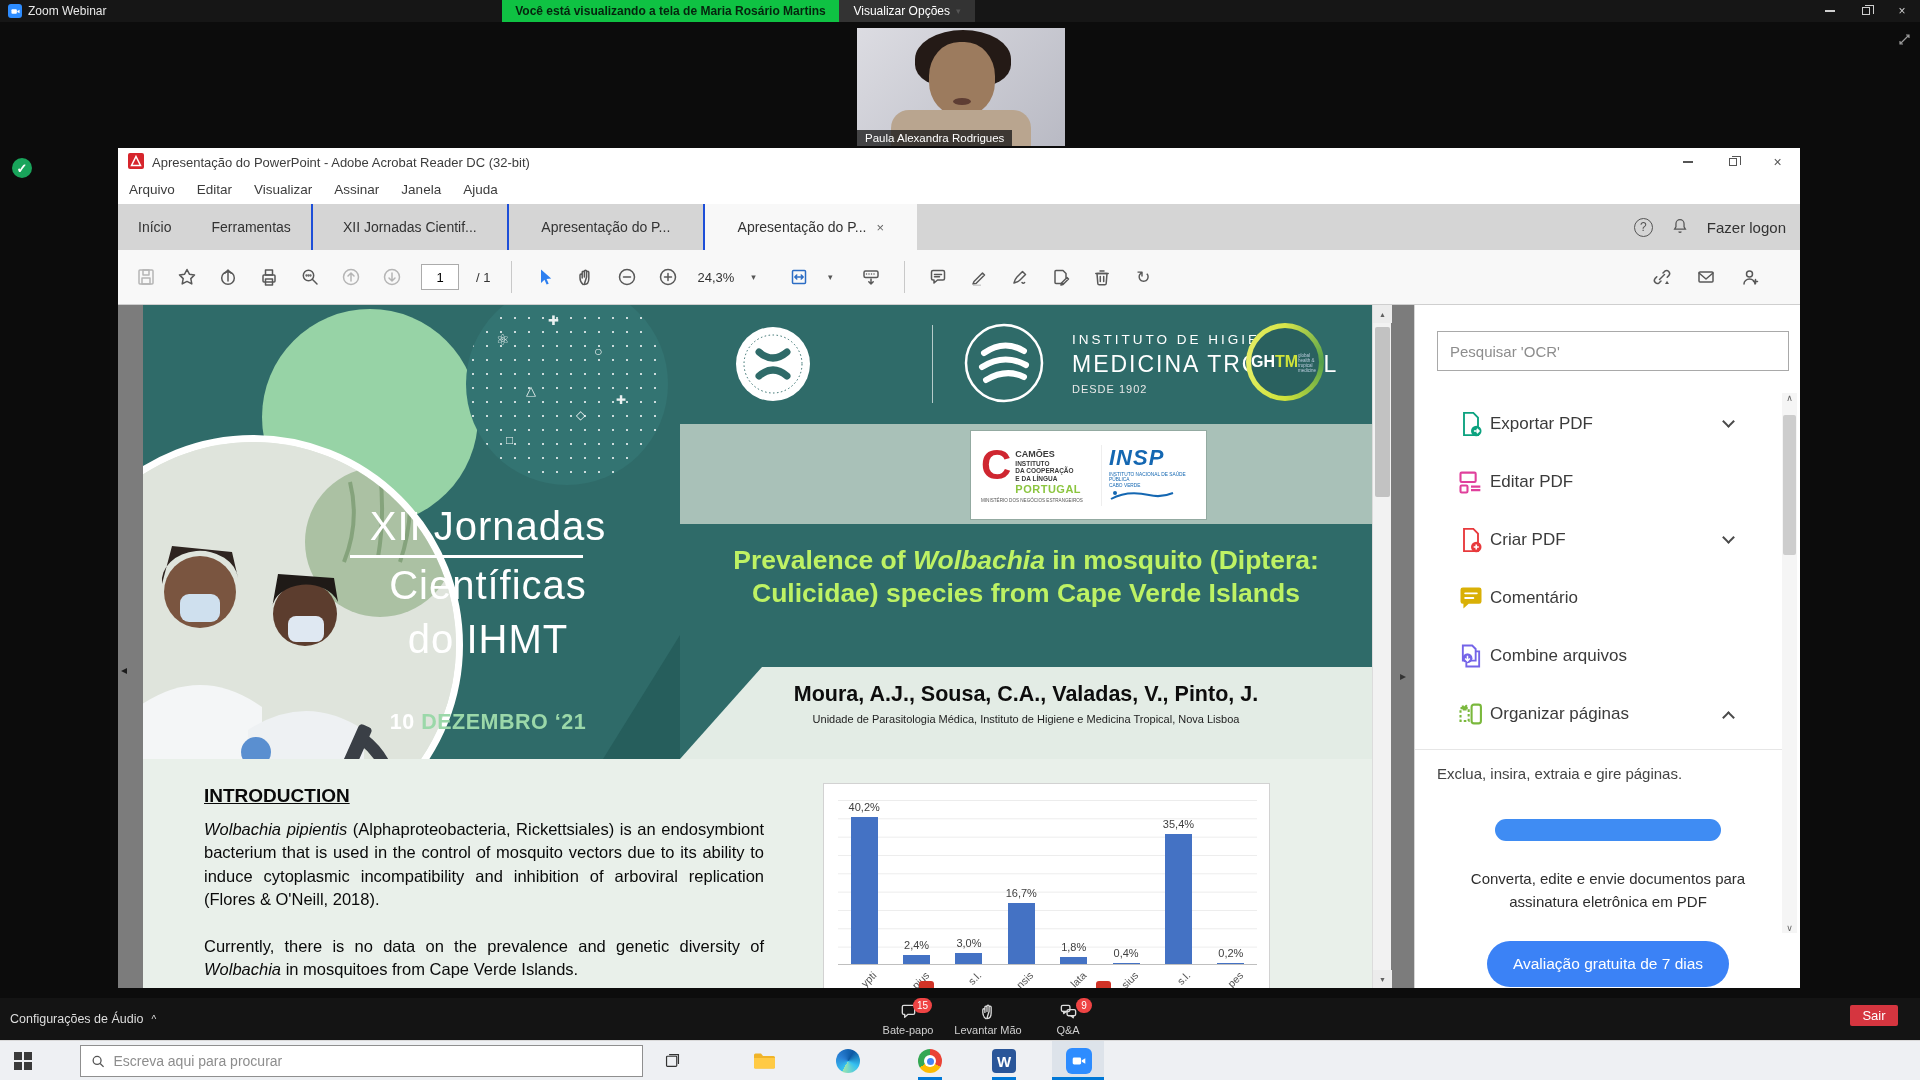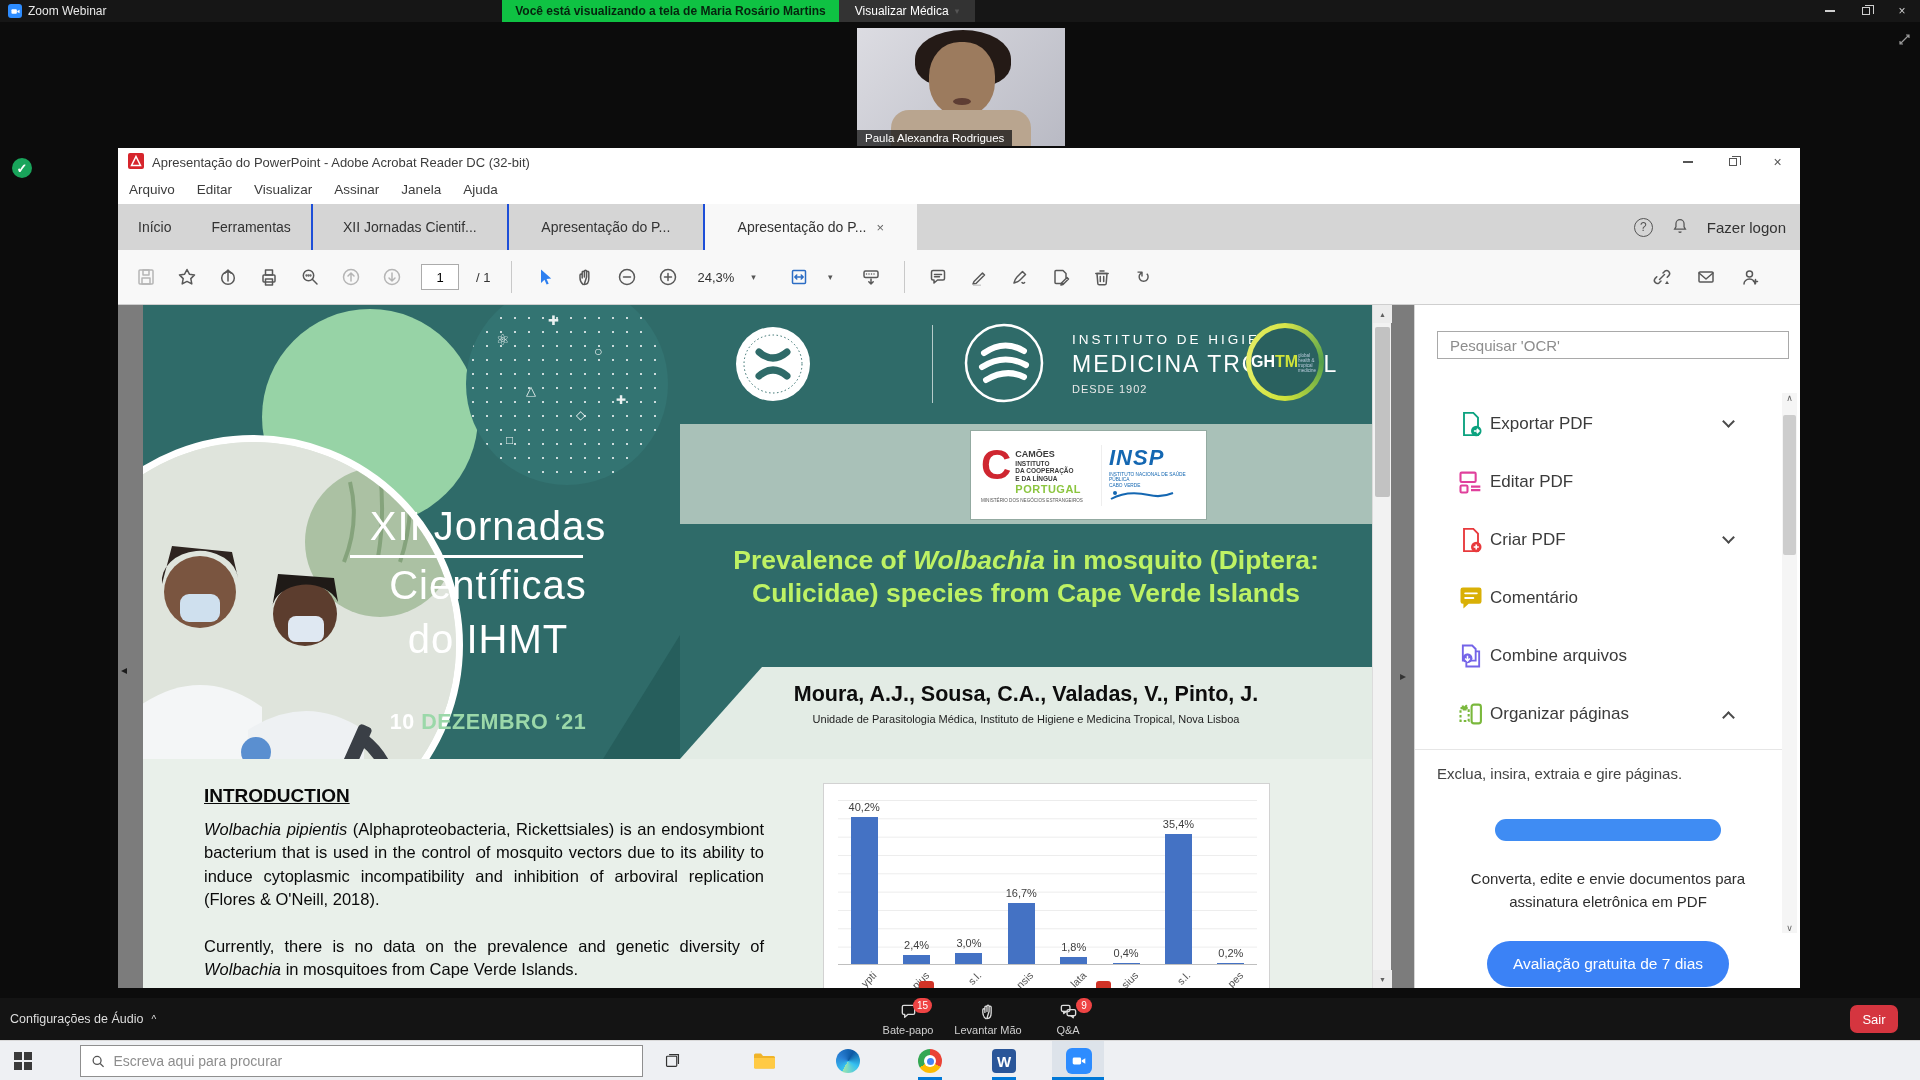--- a/index.html
+++ b/index.html
@@ -129,21 +129,21 @@
   #chartbox{position:absolute;left:680px;top:478px;width:447px;height:210px;background:#fff;border:1px solid #d2d2d2}
   #plot{position:absolute;left:14px;top:16px;width:419px;height:165px;border-bottom:1px solid #bfbfbf;background-image:linear-gradient(#ececec 1px,transparent 1px);background-size:100% 18.33px;display:flex;align-items:flex-end}
   .bgroup{flex:1;position:relative;height:100%;display:flex;align-items:flex-end;justify-content:center}
   .bar{width:27px;background:#4472c4}
   .blabel{position:absolute;left:50%;transform:translateX(-50%);font-size:11px;color:#404040;white-space:nowrap}
   .tick{position:absolute;top:calc(100% + 5px);right:50%;margin-right:-6px;width:90px;text-align:right;font-size:10.5px;color:#555;transform:rotate(-45deg);transform-origin:top right;white-space:nowrap}
   .redclip{position:absolute;width:15px;height:10px;background:#d03327;border-radius:3px 3px 0 0}
 
   
   #tpanel{position:absolute;left:1296px;top:0;width:386px;height:683px;background:#fff;border-left:1px solid #d6d6d6;overflow:hidden}
-  #tsearch{position:absolute;left:22px;top:26px;width:352px;height:28px;border:1px solid #a9a9a9;font-size:15px;padding:0 12px;color:#333}
+  #tsearch{position:absolute;left:22px;top:26px;width:352px;height:40px;border:1px solid #a9a9a9;font-size:15px;padding:0 12px;color:#333}
   .trow{position:absolute;left:0;width:370px;height:58px;display:flex;align-items:center}
   .trow .ticon{margin-left:41px;width:30px;height:30px;display:flex;align-items:center;justify-content:center}
   .trow .tlabel{margin-left:4px;font-size:17px;color:#3b3b3b}
   .chev{position:absolute;right:52px;width:9px;height:9px;border-right:2px solid #4a4a4a;border-bottom:2px solid #4a4a4a}
   .chev.down{transform:rotate(45deg);top:22px}
   .chev.up{transform:rotate(-135deg);top:28px}
   #tdiv1{position:absolute;left:0;top:444px;width:370px;height:1px;background:#e6e6e6}
   #orgdesc{position:absolute;left:22px;top:460px;font-size:15px;color:#444}
   #clipbtn{position:absolute;left:80px;top:514px;width:226px;height:22px;border-radius:13px;background:#3f8cf3}
   #promo{position:absolute;left:40px;top:562px;width:306px;text-align:center;font-size:15px;line-height:1.55;color:#2e2e2e}
@@ -152,21 +152,21 @@
   #pthumb{position:absolute;left:1px;top:22px;width:13px;height:140px;background:#cdcdcd;border-radius:2px}
 
   
   #zbottom{position:absolute;left:0;top:998px;width:1920px;height:42px;background:#141414}
   #zaudio{position:absolute;left:10px;top:0;height:42px;display:flex;align-items:center;gap:8px;color:#dedede;font-size:12.5px}
   #zcenter{position:absolute;left:868px;top:0;display:flex}
   .zbtn{width:80px;height:42px;position:relative;display:flex;flex-direction:column;align-items:center;justify-content:center;gap:3px}
   .zbtn svg{stroke:#dcdcdc;fill:none;stroke-width:1.4;stroke-linecap:round;stroke-linejoin:round}
   .zbl{font-size:11px;color:#cfcfcf;white-space:nowrap}
   .zbadge{position:absolute;top:0;right:16px;min-width:16px;height:15px;line-height:15px;background:#ef4444;border-radius:8px;color:#fff;font-size:10px;text-align:center;padding:0 4px}
-  #sair{position:absolute;right:22px;top:7px;width:48px;height:28px;background:#d5353f;border-radius:7px;color:#fff;font-size:13px;display:flex;align-items:center;justify-content:center}
+  #sair{position:absolute;right:22px;top:7px;width:48px;height:21px;background:#d5353f;border-radius:2px;color:#fff;font-size:13px;display:flex;align-items:center;justify-content:center}
 
   
   #taskbar{position:absolute;left:0;top:1040px;width:1920px;height:40px;background:#eef0f3;border-top:1px solid #d9d9d9}
   #startbtn{position:absolute;left:14px;top:11px;width:18px;height:18px;display:grid;grid-template-columns:8px 8px;grid-template-rows:8px 8px;gap:2px}
   #startbtn i{background:#3a3a3a}
   #wsearch{position:absolute;left:80px;top:4px;width:563px;height:32px;background:#fff;border:1px solid #8f8f8f;display:flex;align-items:center;gap:8px;padding:0 10px}
   #wsearch input{border:none;outline:none;width:100%;font-size:14px;background:transparent;color:#333}
   #taskview{position:absolute;left:664px;top:11px}
   .tapp{position:absolute;top:8px;width:24px;height:24px}
   #zoomactive{position:absolute;left:1052px;top:0;width:52px;height:40px;background:#dde3ea}
@@ -187,21 +187,21 @@
   <div id="ztitle">
     <span class="zappicon">
       <svg width="9" height="9" viewBox="0 0 20 20">
           <rect x="1" y="5" width="12" height="10" rx="2" fill="#fff"></rect>
           <path d="M14 9l5-3v8l-5-3z" fill="#fff"></path>
         </svg>
     </span>
     <span>Zoom Webinar</span>
     <div id="zbanner">Você está visualizando a tela de Maria Rosário Martins</div>
     <div id="zopts">
-      <span>Visualizar Médica</span>
+      <span>Visualizar Opções</span>
       <span class="caret">▾</span>
     </div>
     <div id="zwcs">
       <span class="zwc">
           <span class="minline"></span>
         </span>
       <span class="zwc">
           <span class="restore"></span>
         </span>
       <span class="zwc">×</span>

